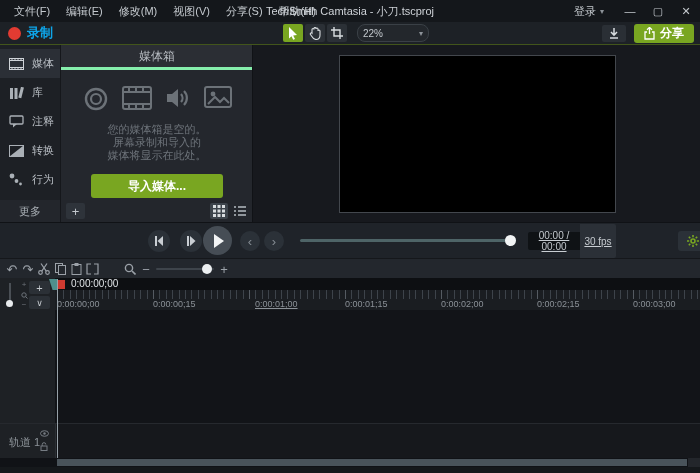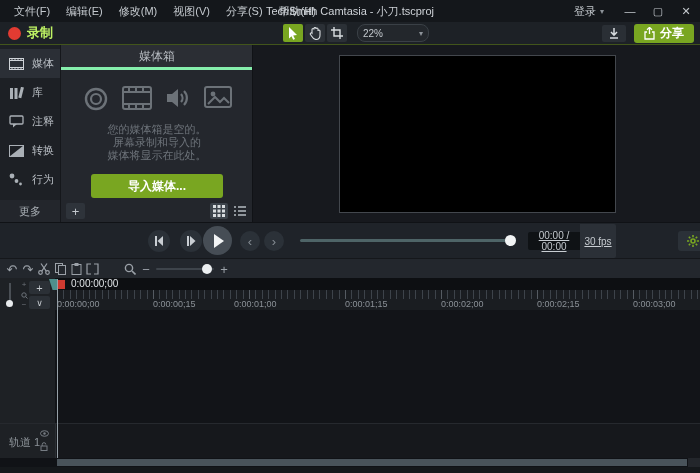--- a/index.html
+++ b/index.html
@@ -15,21 +15,21 @@
   .menu{padding:0 8px;line-height:22px;color:#c4c9ce;cursor:default;font-size:11px;}
   .wtitle{position:absolute;left:0;right:0;text-align:center;color:#cfd3d8;font-size:11px;
           pointer-events:none;}
   .tbright{position:absolute;right:0;top:0;height:22px;display:flex;align-items:center;}
   .signin{display:flex;align-items:center;gap:4px;padding:0 12px;color:#c4c9ce;}
   .winbtn{width:28px;text-align:center;color:#c4c9ce;font-size:11px;line-height:22px;}
 
   
   .toolbar{position:absolute;left:0;top:22px;width:700px;height:22px;background:#1d2126;}
   .record{position:absolute;left:8px;top:2px;display:flex;align-items:center;gap:6px;
-          color:#bef264;font-size:13px;font-weight:bold;}
+          color:#0ea5e9;font-size:13px;font-weight:bold;}
   .reddot{width:13px;height:13px;border-radius:50%;background:#e23b32;}
   .tools{position:absolute;left:283px;top:2px;display:flex;align-items:center;gap:2px;}
   .toolbtn{width:20px;height:18px;background:#2b3036;border-radius:2px;display:flex;
            align-items:center;justify-content:center;}
   .toolbtn.active{background:#79a621;}
   .zoomdd{margin-left:8px;width:60px;height:16px;background:#23272c;border:1px solid #3a4046;
           border-radius:8px;display:flex;align-items:center;padding:0 5px;color:#c4c9ce;
           font-size:10px;justify-content:space-between;}
   .tb2right{position:absolute;right:6px;top:2px;display:flex;align-items:center;gap:8px;}
   .dlbtn{width:24px;height:17px;background:#2a2f35;border-radius:2px;display:flex;
@@ -418,21 +418,21 @@
       <div class="gbtn" style="top:18px;font-size:9px;">∨</div>
     </div>
 
     <div class="phrow">
       <span class="phtime">0:00:00;00</span>
     </div>
     <div class="ticks"></div>
     <div class="rlabels">
       <span class="rlabel" style="left:2px;">0:00:00;00</span>
       <span class="rlabel" style="left:98px;">0:00:00;15</span>
-      <span class="rlabel" style="left:179px;">0:00:01;00</span>
+      <span class="rlabel" style="left:200px;text-decoration:underline;">0:00:01;00</span>
       <span class="rlabel" style="left:290px;">0:00:01;15</span>
       <span class="rlabel" style="left:386px;">0:00:02;00</span>
       <span class="rlabel" style="left:482px;">0:00:02;15</span>
       <span class="rlabel" style="left:578px;">0:00:03;00</span>
     </div>
 
     <div class="trackarea"></div>
     <div class="track1"></div>
     <div class="trackhead">
       <span class="tname">轨道 1</span>

